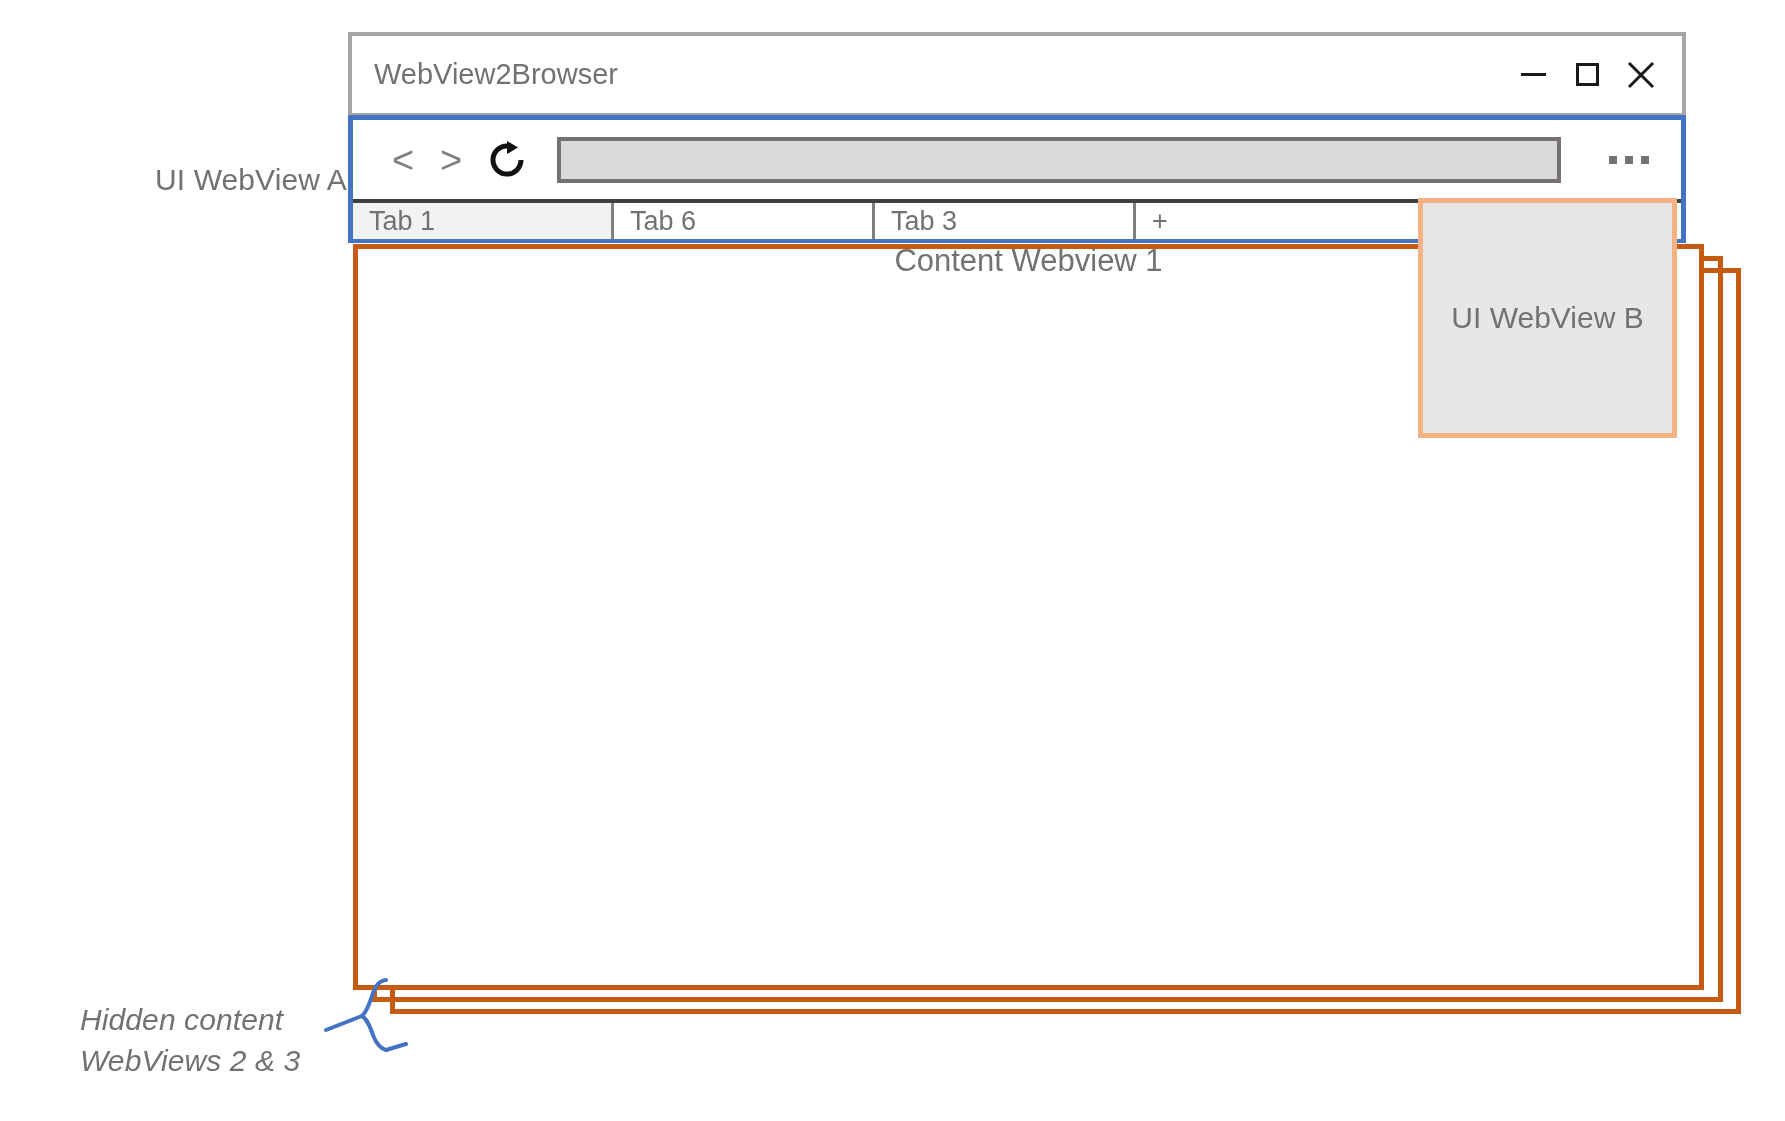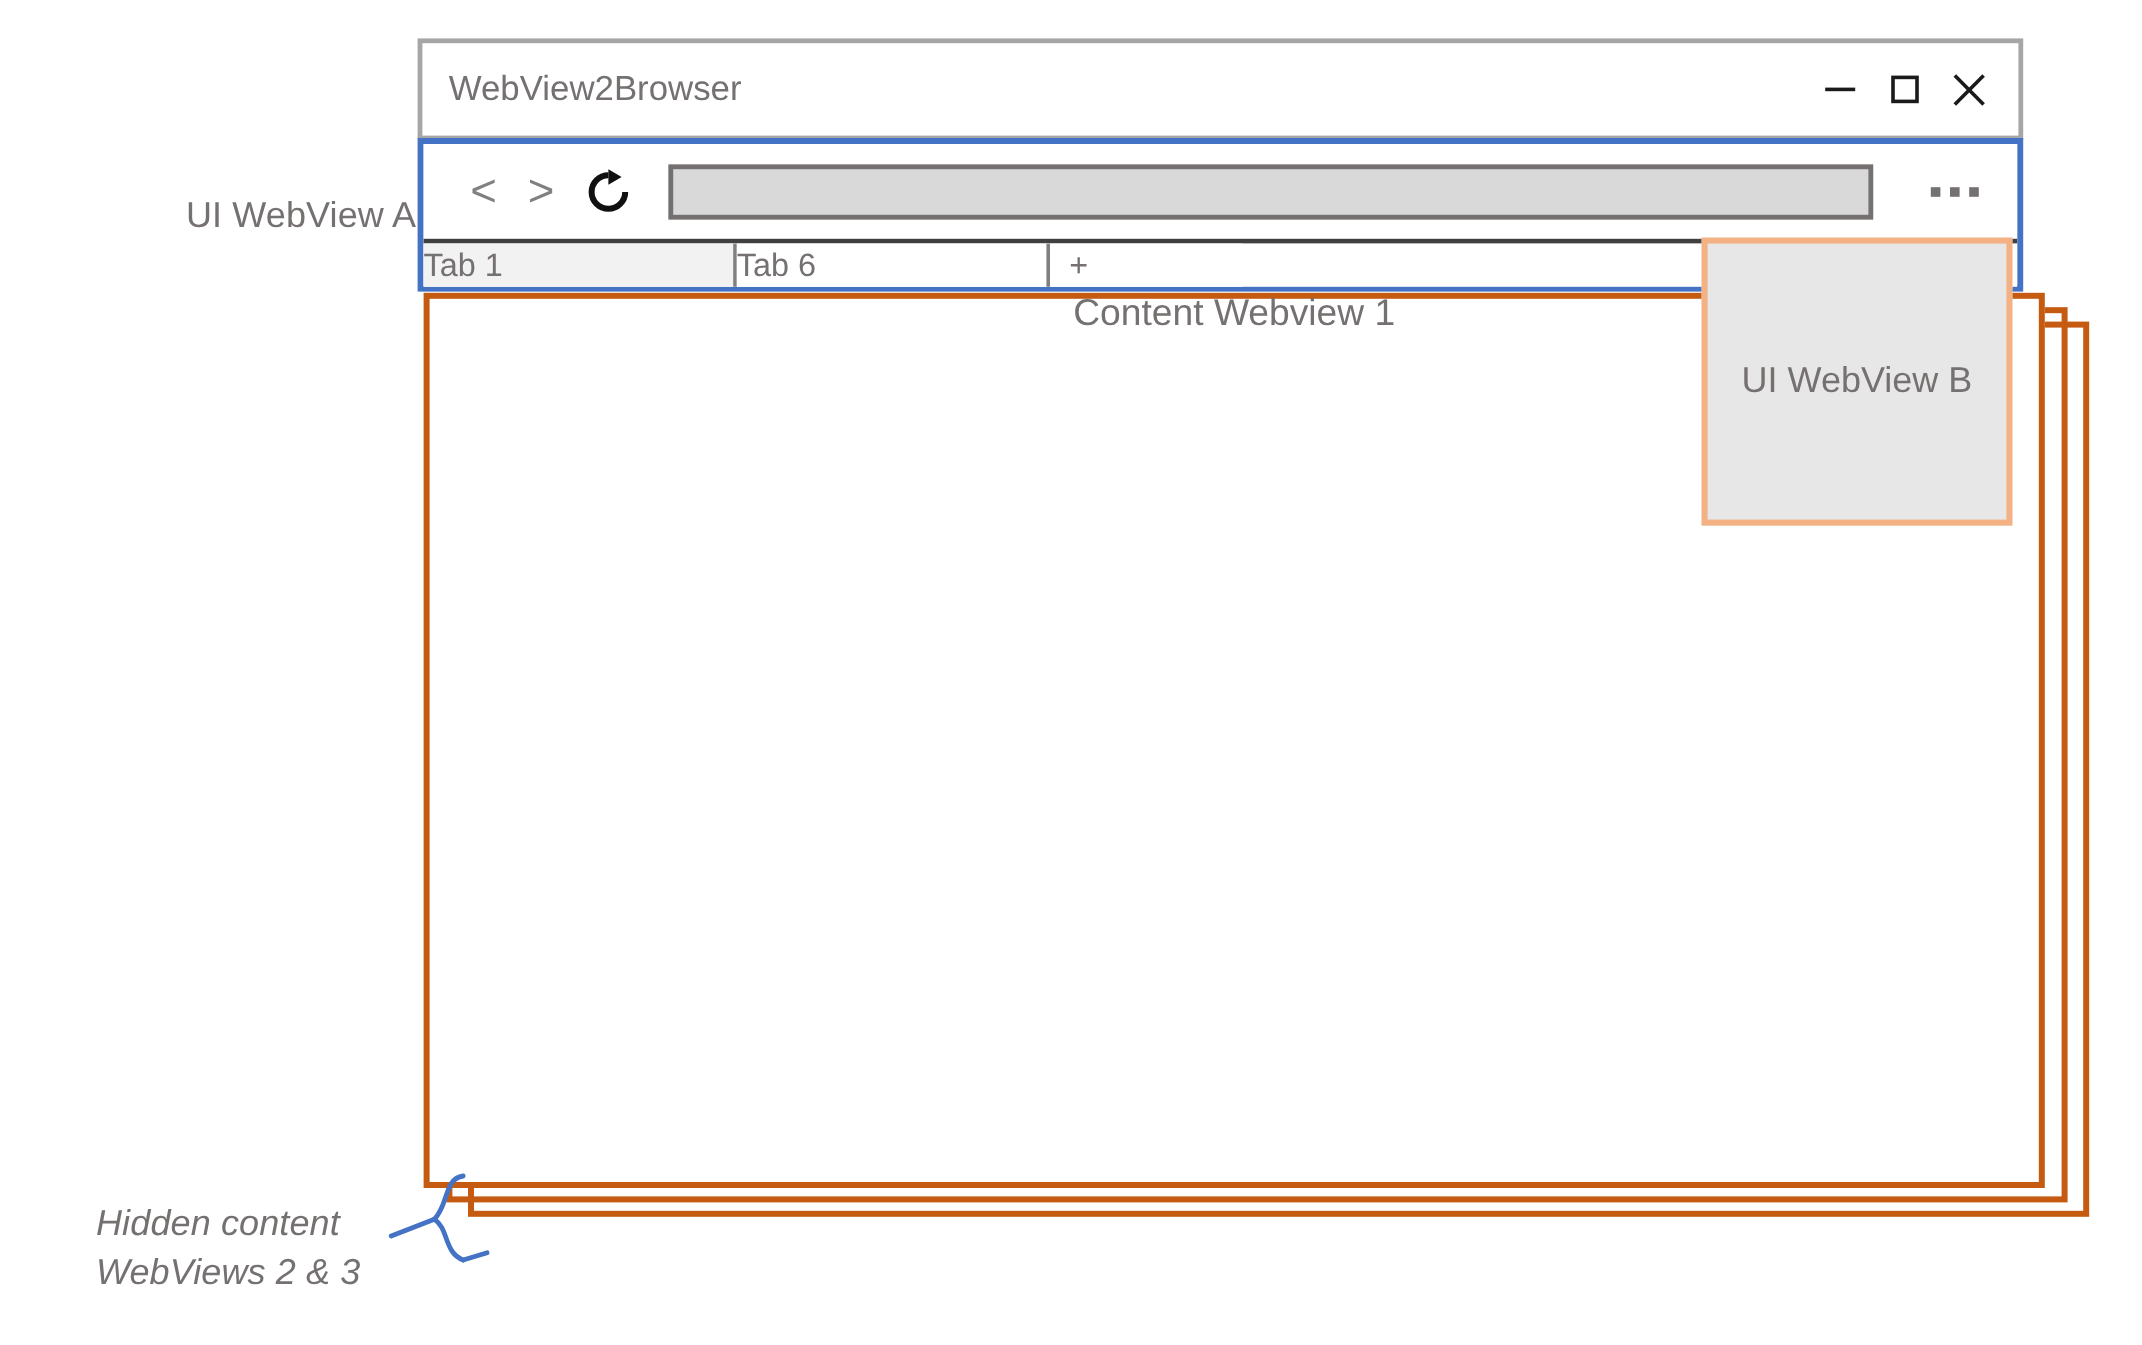--- a/index.html
+++ b/index.html
@@ -141,20 +141,21 @@
     left: 0; right: 0;
     top: 83px;
     height: 36px;
     display: flex;
     background: #ffffff;
   }
   .tab {
     width: 261px;
     display: flex;
     align-items: center;
+    padding-left: 16px;
     font-size: 27px;
     color: #767171;
     box-sizing: border-box;
     border-right: 3px solid #808080;
     background: #ffffff;
     white-space: nowrap;
   }
   .tab.active { background: #F2F2F2; }
   #tab-new {
     width: 160px;
@@ -267,20 +268,23 @@
     </span>
   </div>
 
   <div id="tab-strip">
     <div class="tab active">
       <span>Tab 1</span>
     </div>
     <div class="tab">
       <span>Tab 6</span>
     </div>
+    <div class="tab">
+      <span>Tab 3</span>
+    </div>
     <div id="tab-new">
       <span>+</span>
     </div>
   </div>
 </div>
 
 <div id="ui-webview-b">
   <span id="ui-webview-b-label">UI WebView B</span>
 </div>
 

